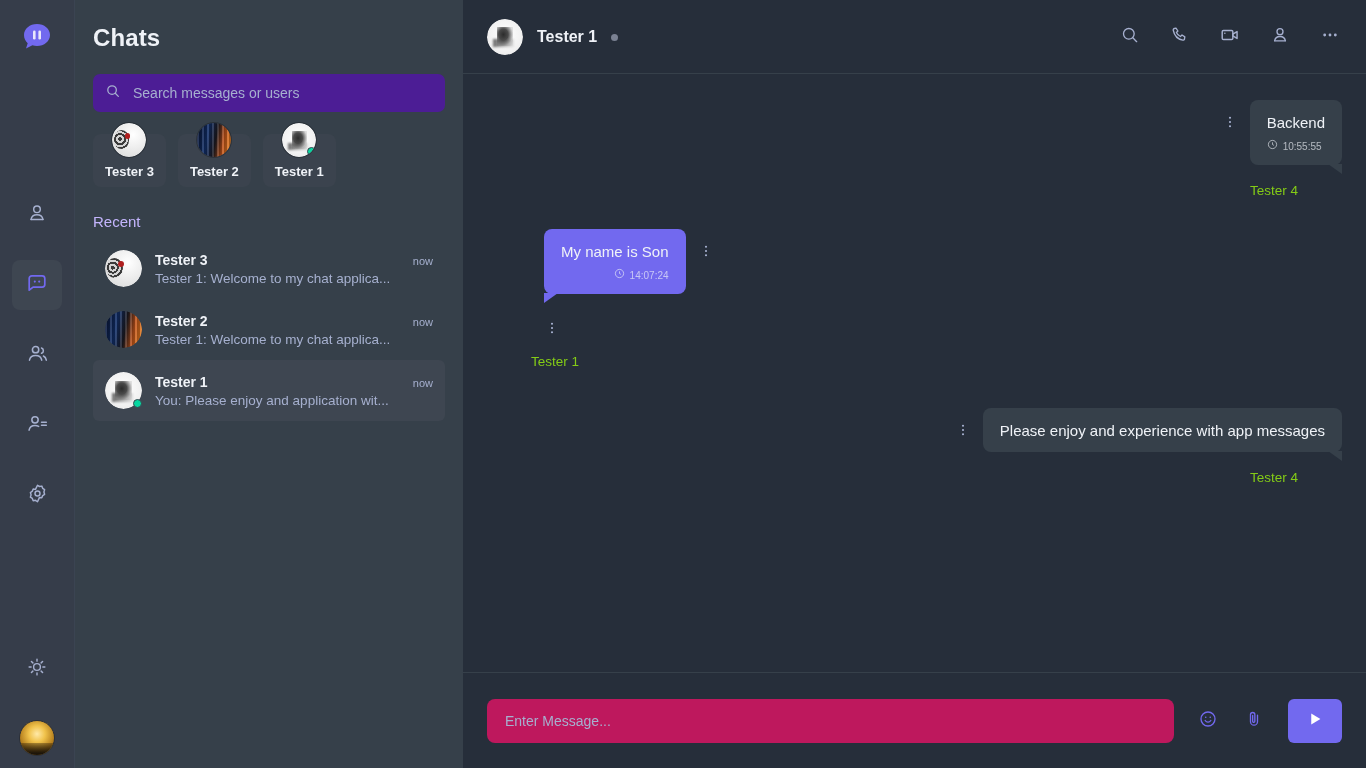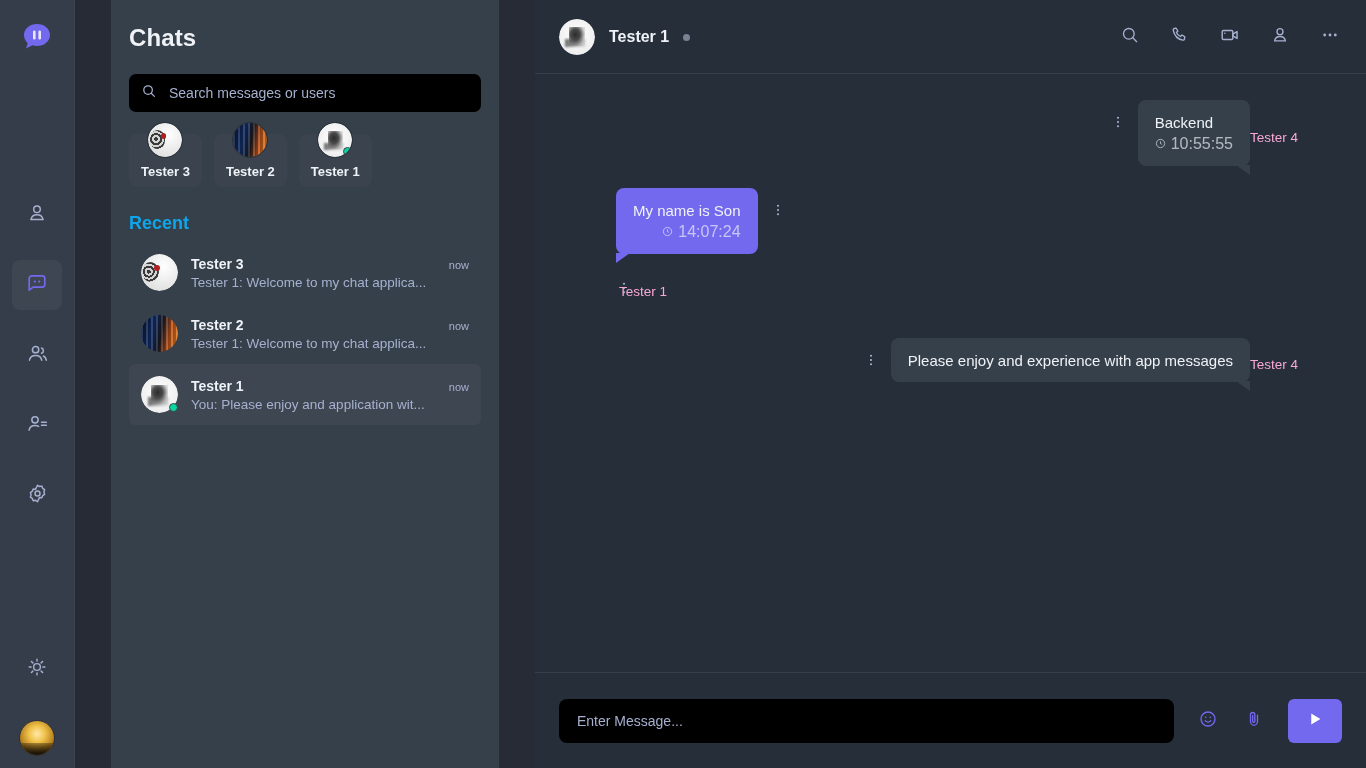--- a/index.html
+++ b/index.html
@@ -3,21 +3,21 @@
 <meta charset="utf-8">
 <style>
   * { box-sizing: border-box; margin: 0; padding: 0; }
   html, body {
     width: 1366px; height: 768px;
     overflow: hidden;
     background: #262b35;
     font-family: "Liberation Sans", sans-serif;
     -webkit-font-smoothing: antialiased;
   }
-  .app { display: flex; width: 1366px; height: 644px; gap: 36px; }
+  .app { display: flex; width: 1366px; height: 644px; }
 
   
   .rail {
     width: 75px; height: 768px;
     background: #363d4a;
     border-right: 1px solid #3b4452;
     display: flex; flex-direction: column; align-items: center;
     flex: 0 0 75px;
     position: relative;
   }
@@ -47,21 +47,21 @@
     background: #36404a;
     padding: 24px 0 0 0;
     overflow: hidden;
   }
   .sidebar-title {
     font-size: 24px; font-weight: bold; color: #eff2f7;
     padding: 0 18px; margin-bottom: 22px; letter-spacing: .1px;
   }
   .search-wrap { padding: 0 18px; }
   .search-box {
-    height: 38px; background: #000000; border-radius: 7px;
+    height: 38px; background: #4c1d95; border-radius: 7px;
     display: flex; align-items: center; padding: 0 12px; gap: 12px;
   }
   .search-box svg { flex: 0 0 auto; }
   .search-input {
     flex: 1; background: transparent; border: none; outline: none;
     font-family: "Liberation Sans", sans-serif;
     font-size: 14px; color: #eff2f7;
   }
   .search-input::placeholder { color: #a6b0cf; opacity: 1; }
 
@@ -78,21 +78,21 @@
     overflow: hidden; border: 1px solid rgba(0,0,0,.25);
   }
   .story-name { font-size: 13px; font-weight: bold; color: #eff2f7; white-space: nowrap; margin-top: 10px; }
   .dot-online {
     position: absolute; right: 0px; bottom: 1px;
     width: 9px; height: 9px; border-radius: 50%;
     background: #06d6a0; border: 1px solid #3b434e;
   }
 
   .recent-title {
-    font-size: 18px; font-weight: bold; color: #0ea5e9;
+    font-size: 15px; font-weight: normal; color: #c4b5fd;
     padding: 26px 18px 8px 18px;
   }
   .recent-list { padding: 0 18px; }
   .recent-item {
     display: flex; align-items: center; gap: 13px;
     padding: 12px 12px; border-radius: 6px;
   }
   .recent-item.active { background: #3e4651; }
   .recent-avatar { width: 37px; height: 37px; border-radius: 50%; position: relative; overflow: visible; flex: 0 0 37px; }
   .recent-avatar .img { width: 37px; height: 37px; border-radius: 50%; overflow: hidden; }
@@ -118,21 +118,21 @@
   .chat-status-dot { width: 7px; height: 7px; border-radius: 50%; background: #7a8192; margin-left: 9px; display: inline-block; vertical-align: middle; }
   .header-actions { display: flex; align-items: center; gap: 26px; color: #a6b0cf; }
   .hdr-btn { display: flex; align-items: center; justify-content: center; width: 24px; height: 24px; }
 
   .messages { flex: 1; padding: 26px 24px 10px 24px; overflow: hidden; position: relative; }
 
   .msg { display: flex; margin-bottom: 6px; }
   .msg-in { justify-content: flex-start; align-items: center; }
   .msg-out { justify-content: flex-end; }
 
-  .msg-block { display: flex; flex-direction: row; max-width: 74%; }
+  .msg-block { display: flex; flex-direction: column; max-width: 74%; }
   .bubble-row { display: flex; align-items: flex-start; gap: 12px; }
   .menu-dots { color: #a6b0cf; padding-top: 14px; line-height: 0; flex: 0 0 auto; }
 
   .bubble {
     position: relative; border-radius: 8px; padding: 13px 17px 11px 17px;
     color: #eff2f7; font-size: 15px; line-height: 1.35;
   }
   .bubble.primary { background: #7269ef; }
   .bubble.secondary { background: #36404a; }
   .bubble.primary::after {
@@ -140,29 +140,29 @@
     border-style: solid; border-width: 0 0 10px 14px;
     border-color: transparent transparent transparent #7269ef;
   }
   .bubble.secondary::after {
     content: ""; position: absolute; right: 0; bottom: -9px;
     border-style: solid; border-width: 0 14px 10px 0;
     border-color: transparent #36404a transparent transparent;
   }
   .bubble-text { white-space: nowrap; }
   .bubble-time {
-    font-size: 16px; color: rgba(239,242,247,.68);
-    display: flex; align-items: center; gap: 5px;
+    font-size: 10px; color: rgba(239,242,247,.68);
+    margin-top: 6px; display: flex; align-items: center; gap: 5px;
   }
   .time-right { justify-content: flex-end; }
   .time-left { justify-content: flex-start; }
 
   .msg-foot { display: flex; align-items: center; gap: 12px; margin-top: 10px; }
   .msg-foot.right { justify-content: flex-end; }
-  .msg-foot-name { font-size: 13.5px; color: #f9a8d4; }
+  .msg-foot-name { font-size: 13.5px; color: #84cc16; }
   .foot-avatar { width: 32px; height: 32px; border-radius: 50%; overflow: hidden; flex: 0 0 32px; }
 
   
   .av-t1 { width: 100%; height: 100%; border-radius: 50%;
     background: radial-gradient(circle at 50% 45%, #ffffff 0%, #f4f4f4 50%, #e7e7e7 100%);
     position: relative; overflow: hidden; }
   .av-t1::before { content:""; position:absolute; left:28%; top:24%; width:44%; height:52%;
     background: radial-gradient(ellipse at 40% 40%, #2c2c2c 0%, #4a4a4a 35%, rgba(120,120,120,.25) 70%, transparent 100%); }
   .av-t1::after { content:""; position:absolute; left:18%; top:58%; width:58%; height:22%;
     background: linear-gradient(100deg, rgba(60,60,60,.75), rgba(150,150,150,.15)); filter: blur(1px); }
@@ -185,21 +185,21 @@
     background: linear-gradient(180deg, rgba(40,26,8,.3), #1c1408 88%); }
 
   
   .composer {
     flex: 0 0 96px; height: 96px;
     border-top: 1px solid #36404a;
     display: flex; align-items: center; gap: 22px;
     padding: 0 24px;
   }
   .composer-input {
-    flex: 1; height: 44px; background: #000000; border: none; outline: none; border-radius: 8px;
+    flex: 1; height: 44px; background: #be185d; border: none; outline: none; border-radius: 8px;
     padding: 0 18px; font-size: 14px; color: #eff2f7;
     font-family: "Liberation Sans", sans-serif;
   }
   .composer-input::placeholder { color: #a6b0cf; opacity: 1; }
   .composer-ico { color: #7269ef; display: flex; align-items: center; justify-content: center; width: 24px; height: 24px; }
   .send-btn {
     width: 54px; height: 44px; border-radius: 6px; background: #7269ef;
     border: none; display: flex; align-items: center; justify-content: center;
     color: #fff;
   }

